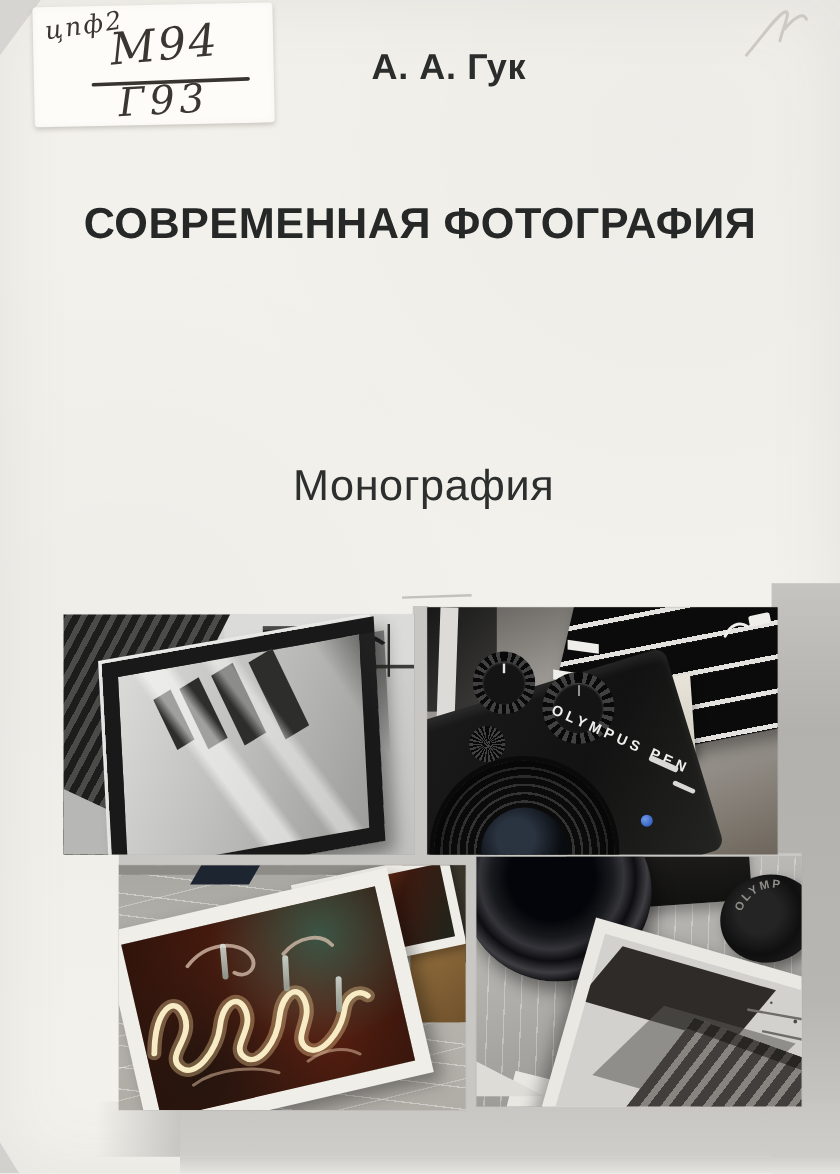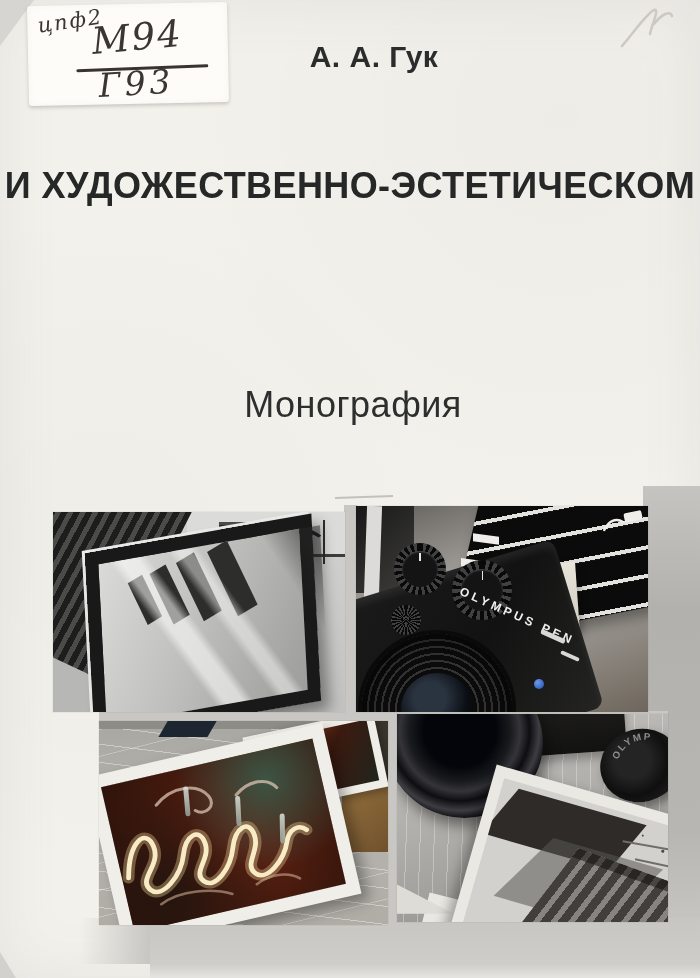--- a/index.html
+++ b/index.html
@@ -168,21 +168,21 @@
   <div class="abs sticker">
     <div class="abs hand stk-top">цпф2</div>
     <div class="abs hand stk-num">М94</div>
     <div class="abs stk-line"></div>
     <div class="abs hand stk-den">Г93</div>
   </div>
 
   <div class="abs author">А. А. Гук</div>
 
   <div class="abs title">
-    <div>И ХУДОЖЕСТВЕННО-ЭСТЕТИЧЕСКОМ</div>
+    <div>СОВРЕМЕННАЯ ФОТОГРАФИЯ</div>
   </div>
 
   <div class="abs subtitle">Монография</div>
 
   <div class="abs scratch"></div>
 
   <div class="abs gap" style="left:344px;top:505px;width:13px;height:208px;"></div>
   <div class="abs gap" style="left:99px;top:711px;width:569px;height:11px;"></div>
   <div class="abs gap" style="left:387px;top:713px;width:11px;height:212px;"></div>
 

